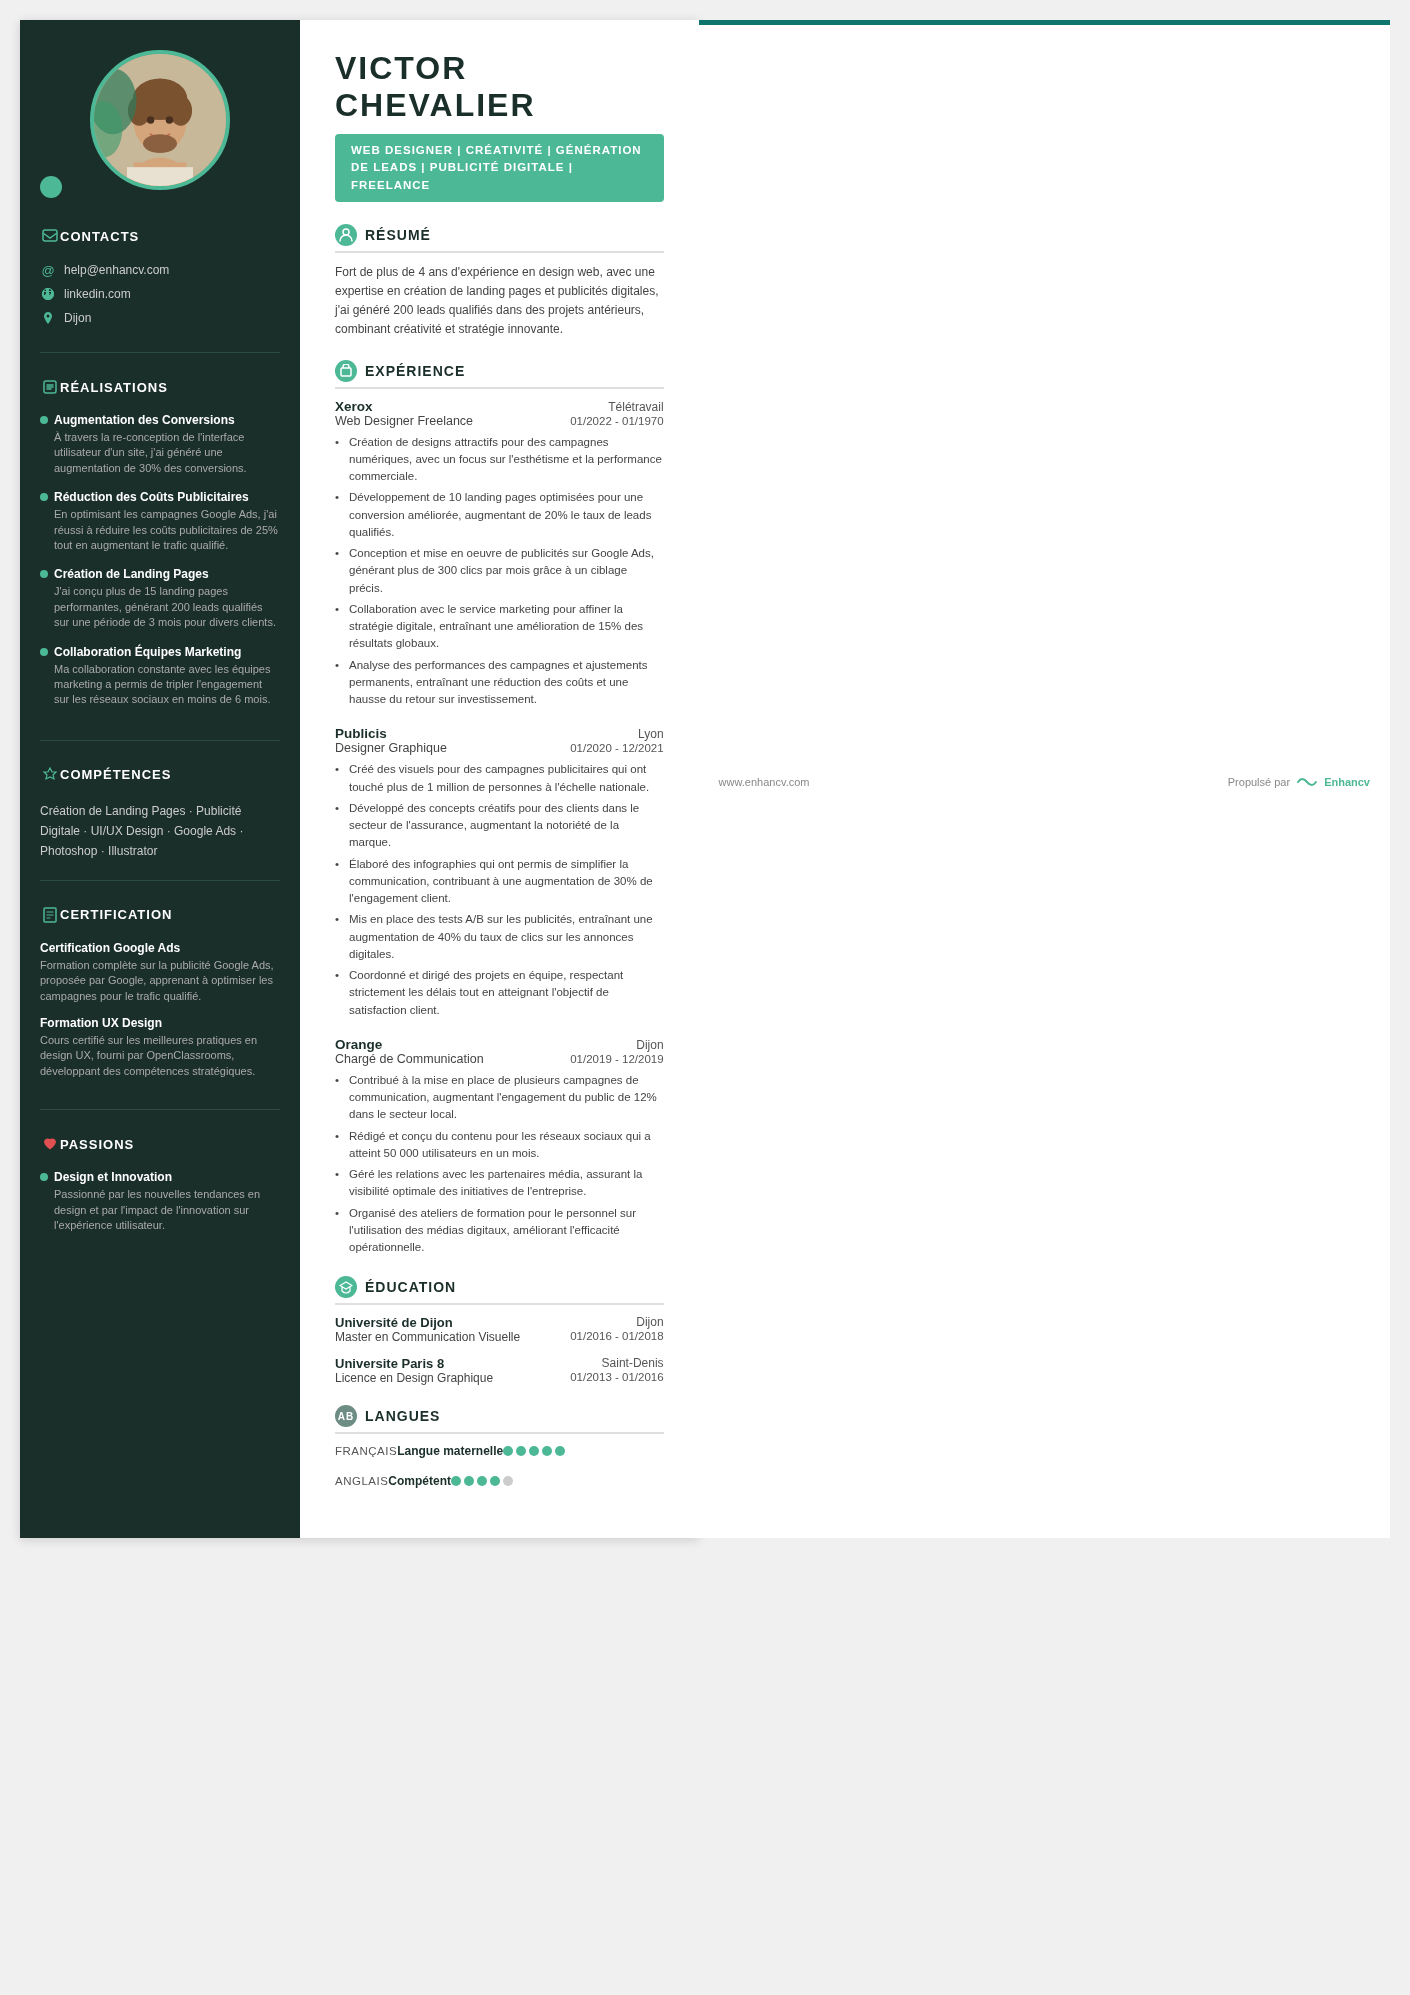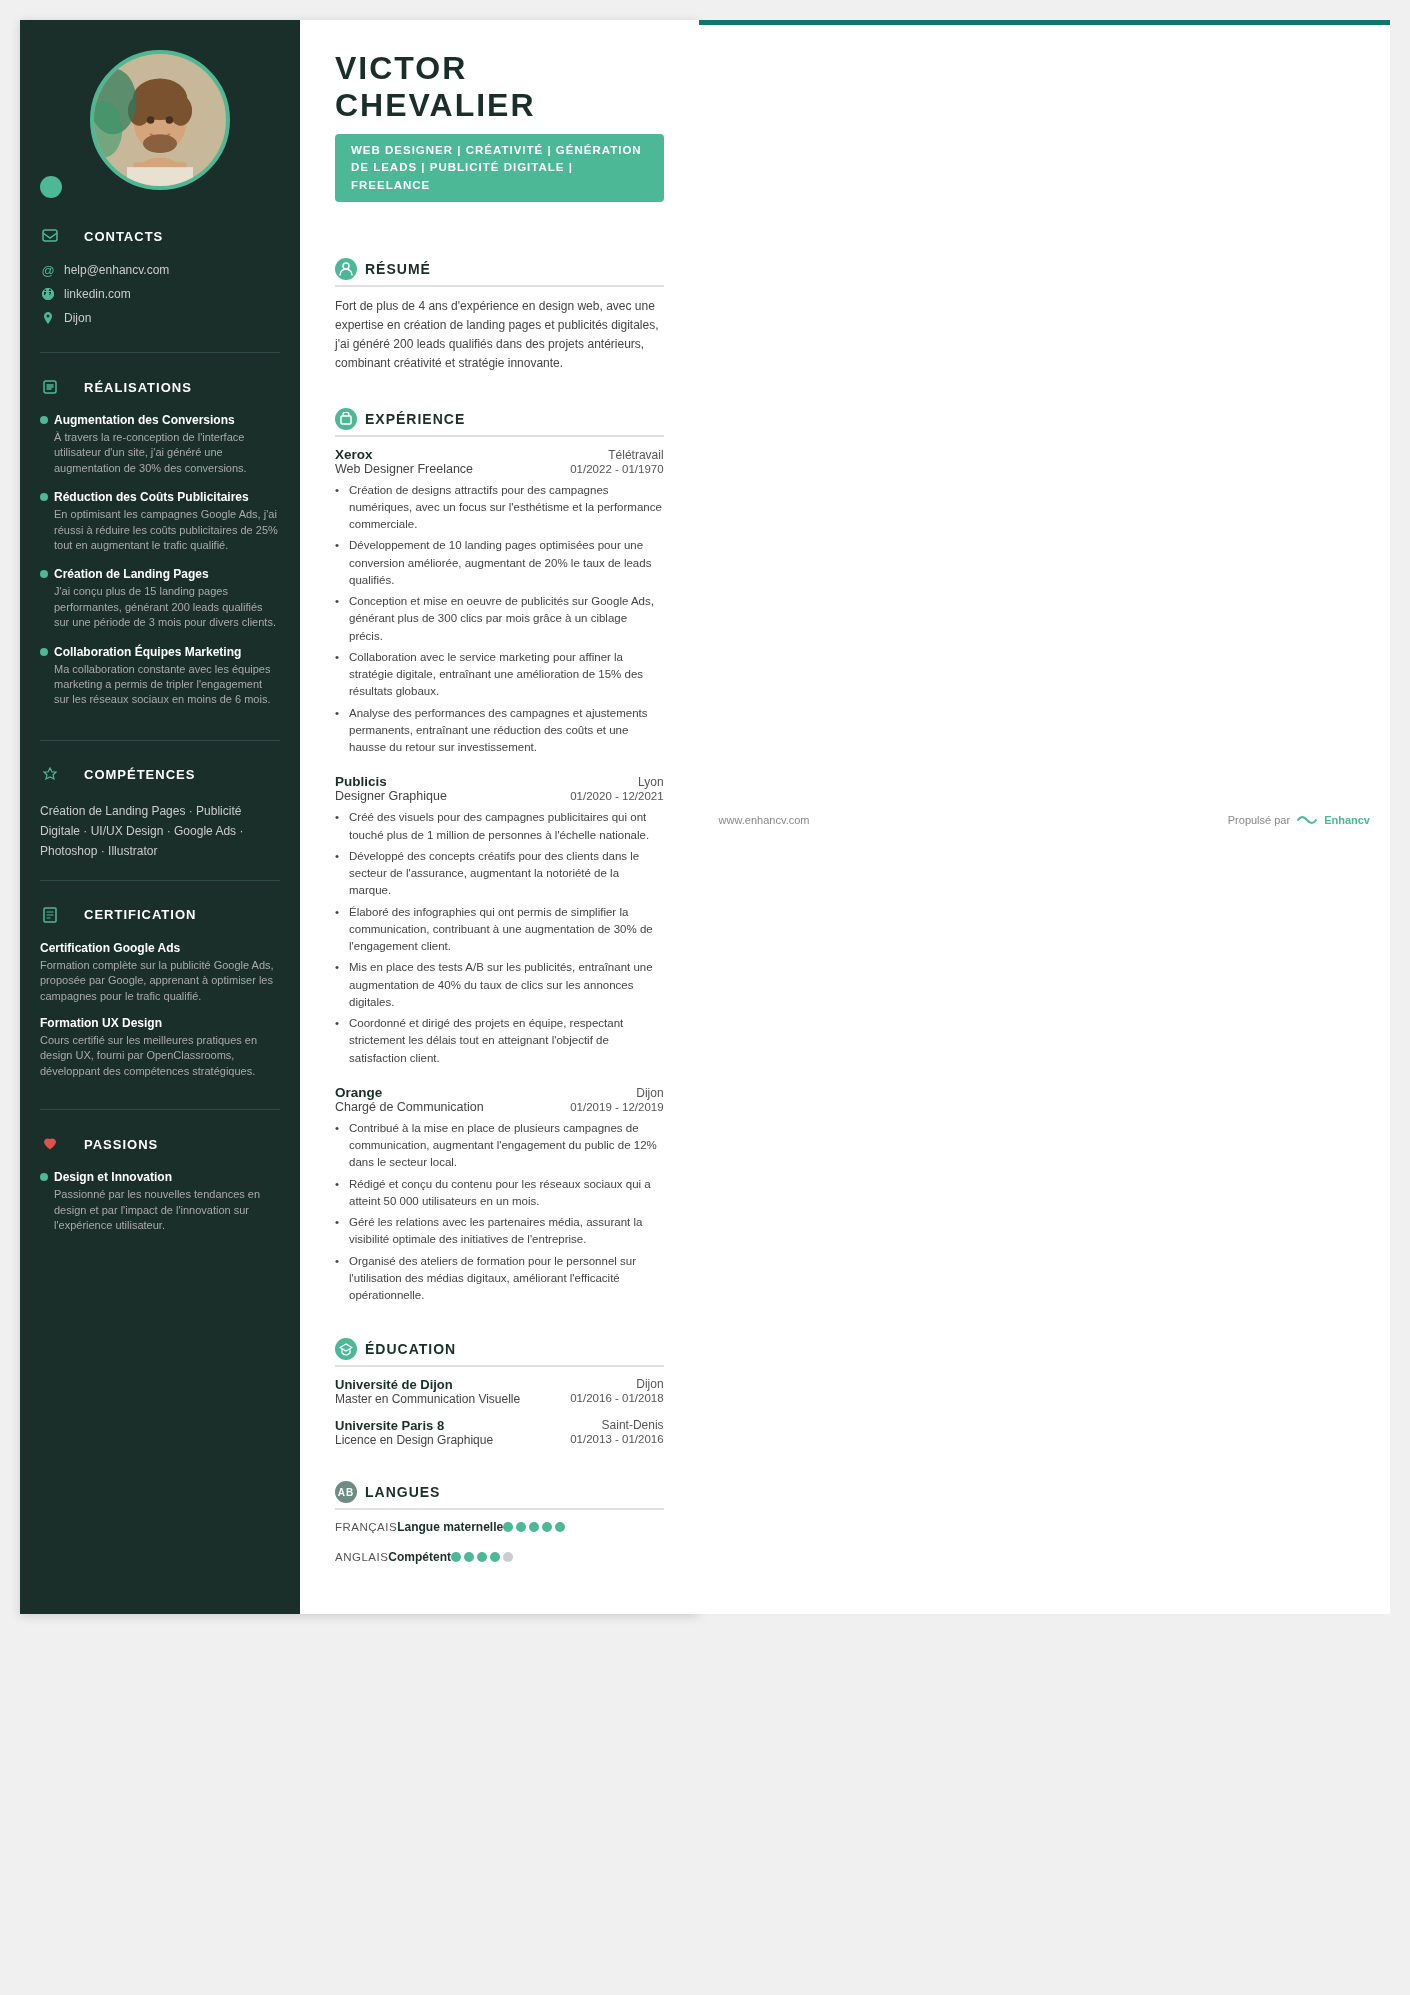--- a/index.html
+++ b/index.html
@@ -59,21 +59,21 @@
       position: absolute;
       bottom: 12px;
       left: 20px;
     }
     .sidebar-section {
       padding: 16px 20px 10px 20px;
     }
     .sidebar-section-title {
       display: flex;
       align-items: center;
-      gap: 24px;
+      gap: 0;
       color: #fff;
       font-size: 13px;
       font-weight: bold;
       letter-spacing: 1px;
       text-transform: uppercase;
       margin-bottom: 12px;
       padding-bottom: 4px;
     }
     .section-icon {
       width: 20px;
@@ -203,21 +203,20 @@
       align-items: center;
       gap: 8px;
       font-size: 14px;
       font-weight: bold;
       color: #1a2e2a;
       text-transform: uppercase;
       letter-spacing: 1px;
       margin-bottom: 10px;
       padding-bottom: 5px;
       border-bottom: 2px solid #e0e0e0;
-      margin-top: 34px;
     }
     .main-section-icon {
       width: 22px;
       height: 22px;
       background: #4db896;
       border-radius: 50%;
       display: flex;
       align-items: center;
       justify-content: center;
       color: #fff;

